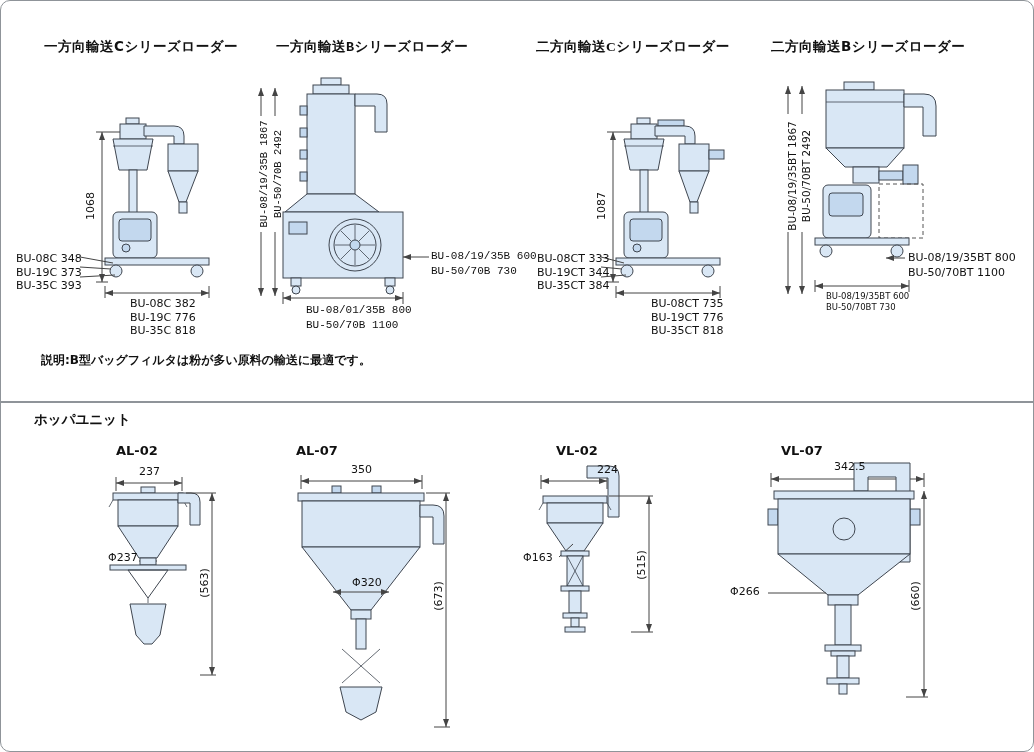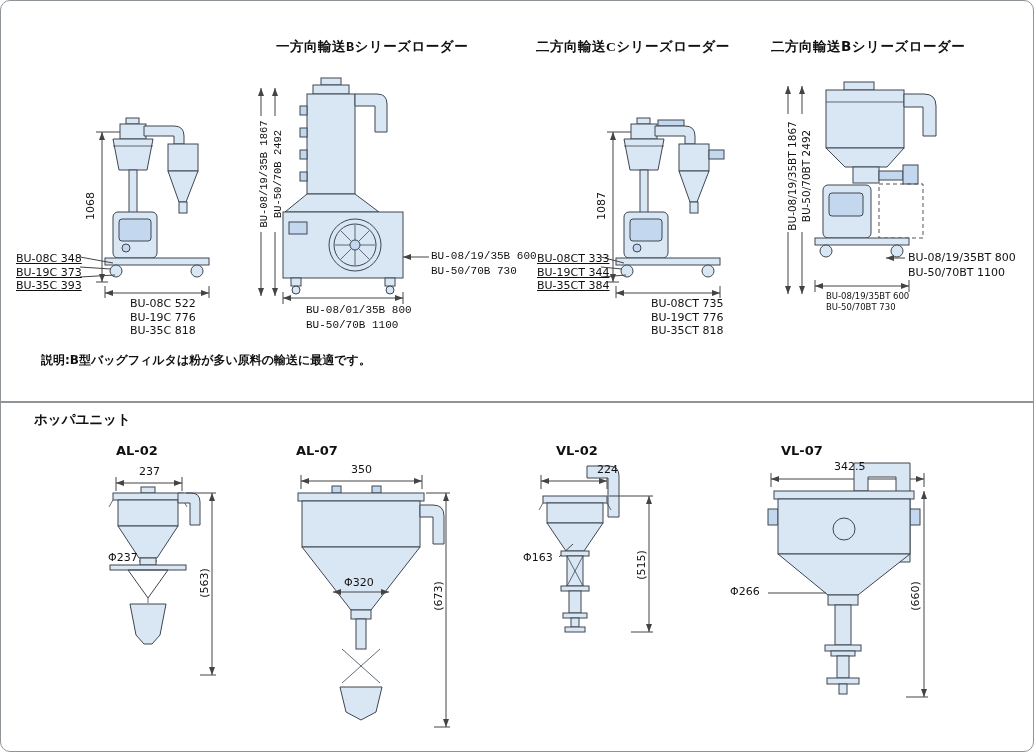--- a/index.html
+++ b/index.html
@@ -4,21 +4,21 @@
 <style>
   html,body { margin:0; padding:0; background:#fff; }
   body { font-family:"DejaVu Sans","Liberation Sans",sans-serif; color:#111; }
   .page { position:relative; width:1034px; height:752px; background:#fff;
           border:1.5px solid #8f9499; border-radius:10px; box-sizing:border-box; overflow:hidden; }
   .divider { position:absolute; left:0; right:0; top:400px; height:1.5px; background:#8f9499; }
   .diag, .hopper { position:absolute; }
   .dtitle { position:absolute; font-size:13.5px; font-weight:700; white-space:nowrap; letter-spacing:0.5px; }
   .htitle { position:absolute; font-size:13px; font-weight:700; white-space:nowrap; }
   .lbl { position:absolute; font-size:11px; line-height:13.5px; white-space:nowrap; }
-  .lbl.ra { text-align:right;text-decoration:underline; }
+  .lbl.ra { text-align:right; }
   .lbl.sm { font-size:8.5px; line-height:11px; }
   .lbl.lh15 { line-height:15px; }
   .vdim { position:absolute; font-size:11px; white-space:nowrap; transform:translate(-50%,-50%) rotate(-90deg); }
   .vdim.s10 { font-size:10.5px; }
   .dimlbl { position:absolute; font-size:11px; white-space:nowrap; }
   .note { position:absolute; left:40px; top:351px; font-size:12px; font-weight:700; }
   .sectitle { position:absolute; left:33px; top:410px; font-size:13.5px; font-weight:700; }
   svg { position:absolute; left:0; top:0; }
   svg .part  { fill:#d9e7f5; stroke:#3f4650; stroke-width:1; }
   svg .part2 { fill:#c3d8ee; stroke:#3f4650; stroke-width:1; }
@@ -27,20 +27,21 @@
   svg .dim { fill:none; stroke:#444; stroke-width:1; }
   svg .arr { fill:#444; stroke:none; }
   svg .dashrect { fill:none; stroke:#555; stroke-width:1; stroke-dasharray:4 3; }
 </style>
 </head>
 <body>
 
 <div class="page">
 
   <div class="diag" style="left:15px; top:35px; width:235px; height:330px;">
+    <div class="dtitle" style="left:28px; top:2px;">一方向輸送Cシリーズローダー</div>
     <svg width="235" height="330" viewBox="0 0 235 330">
       <g>
         <line class="dim" x1="86" y1="96" x2="86" y2="246"></line>
         <path class="arr" d="M86,96 L83,104 L89,104 Z"></path>
           <path class="arr" d="M86,246 L83,238 L89,238 Z"></path>
         <line class="dim" x1="80" y1="96" x2="104" y2="96"></line>
           <line class="dim" x1="80" y1="246" x2="92" y2="246"></line>
       </g>
       <g>
         <rect class="part" x="110" y="82" width="13" height="6"></rect>
@@ -72,21 +73,21 @@
           <line class="dim" x1="193" y1="250" x2="193" y2="262"></line>
       </g>
     </svg>
     <div class="vdim" style="left:74px; top:170px;">1068</div>
     <div class="lbl ra" style="left:0px; top:216px; width:64px;">
       <div>BU-08C 348</div>
       <div>BU-19C 373</div>
       <div>BU-35C 393</div>
     </div>
     <div class="lbl" style="left:114px; top:261px;">
-      <div>BU-08C 522</div>
+      <div>BU-08C 382</div>
       <div>BU-19C 776</div>
       <div>BU-35C 818</div>
     </div>
   </div>
 
   <div class="diag" style="left:250px; top:35px; width:265px; height:330px;font-family:Liberation Mono, monospace;">
     <div class="dtitle" style="left:25px; top:2px;">一方向輸送Bシリーズローダー</div>
     <svg width="265" height="330" viewBox="0 0 265 330">
       <g>
         <line class="dim" x1="10" y1="52" x2="10" y2="80"></line>
@@ -327,21 +328,21 @@
       </g>
       <g>
         <line class="dim" x1="170" y1="52" x2="170" y2="286"></line>
         <path class="arr" d="M170,52 L167,60 L173,60 Z"></path>
           <path class="arr" d="M170,286 L167,278 L173,278 Z"></path>
         <line class="dim" x1="150" y1="52" x2="174" y2="52"></line>
           <line class="dim" x1="158" y1="286" x2="174" y2="286"></line>
       </g>
     </svg>
     <div class="dimlbl" style="left:75px; top:22px;">350</div>
-    <div class="dimlbl" style="left:68px; top:135px;">Φ320</div>
+    <div class="dimlbl" style="left:76px; top:135px;">Φ320</div>
     <div class="vdim" style="left:162px; top:155px;">(673)</div>
   </div>
 
   <div class="hopper" style="left:520px; top:440px; width:150px; height:300px;">
     <div class="htitle" style="left:35px; top:2px;">VL-02</div>
     <svg width="150" height="300" viewBox="0 0 150 300">
       <g>
         <line class="dim" x1="20" y1="40" x2="86" y2="40"></line>
         <path class="arr" d="M20,40 L28,37 L28,43 Z"></path>
           <path class="arr" d="M86,40 L78,37 L78,43 Z"></path>

